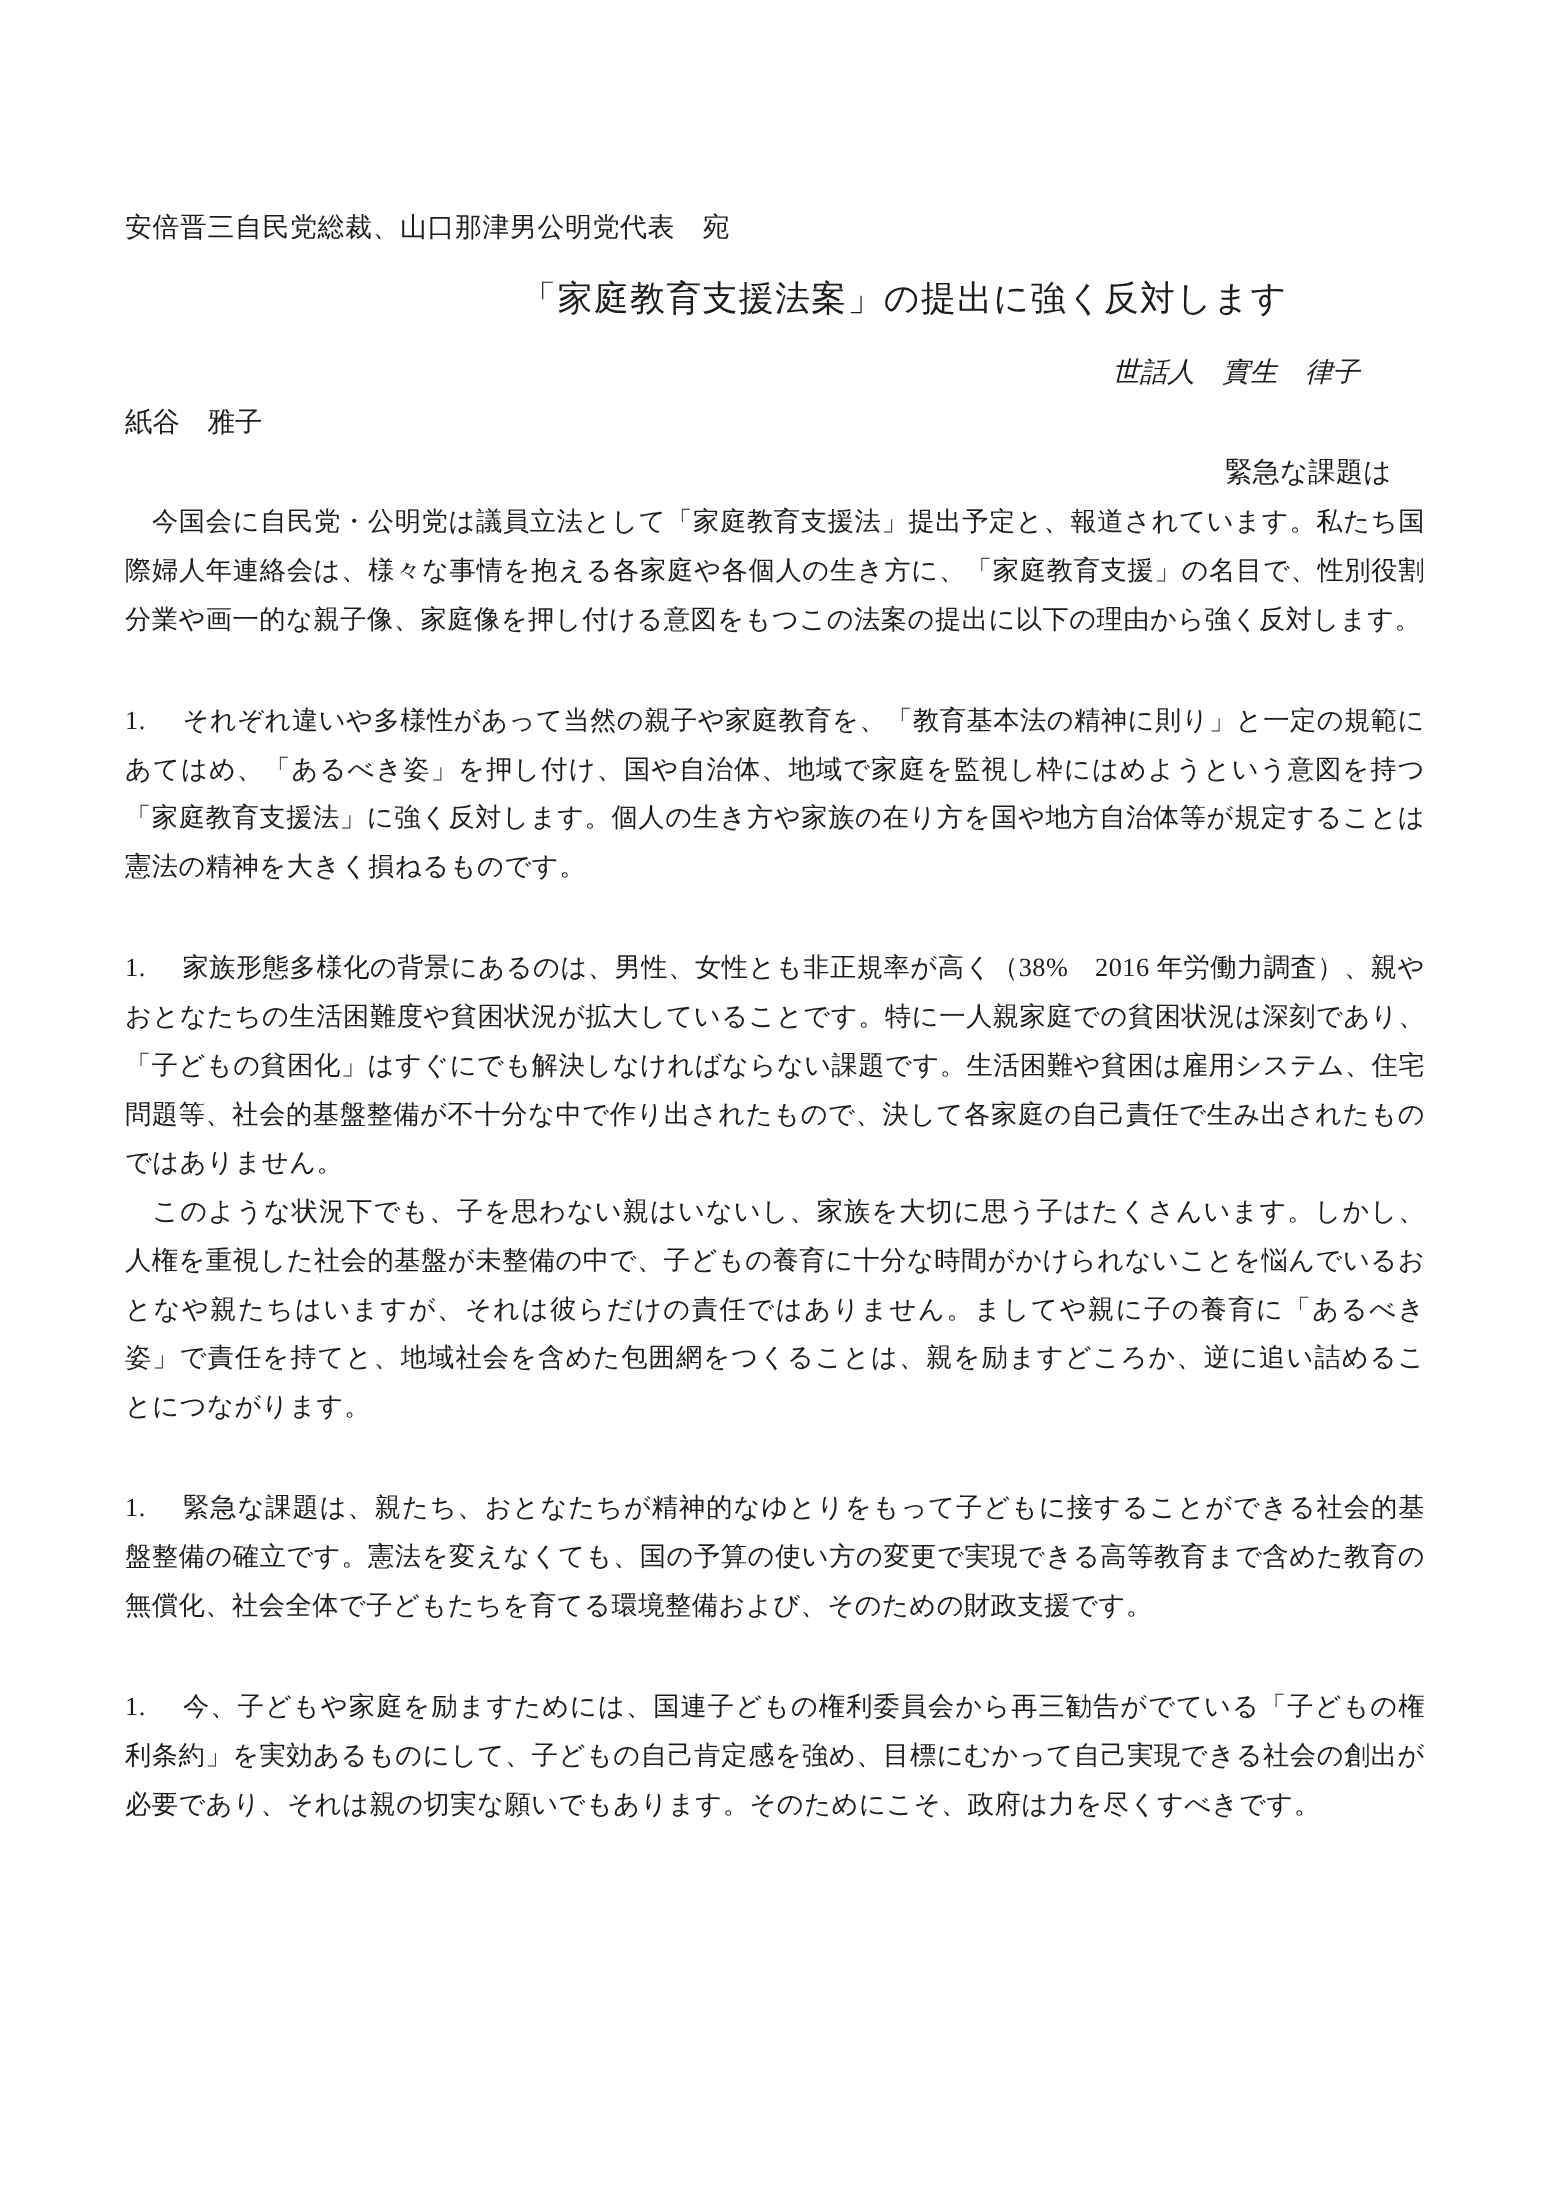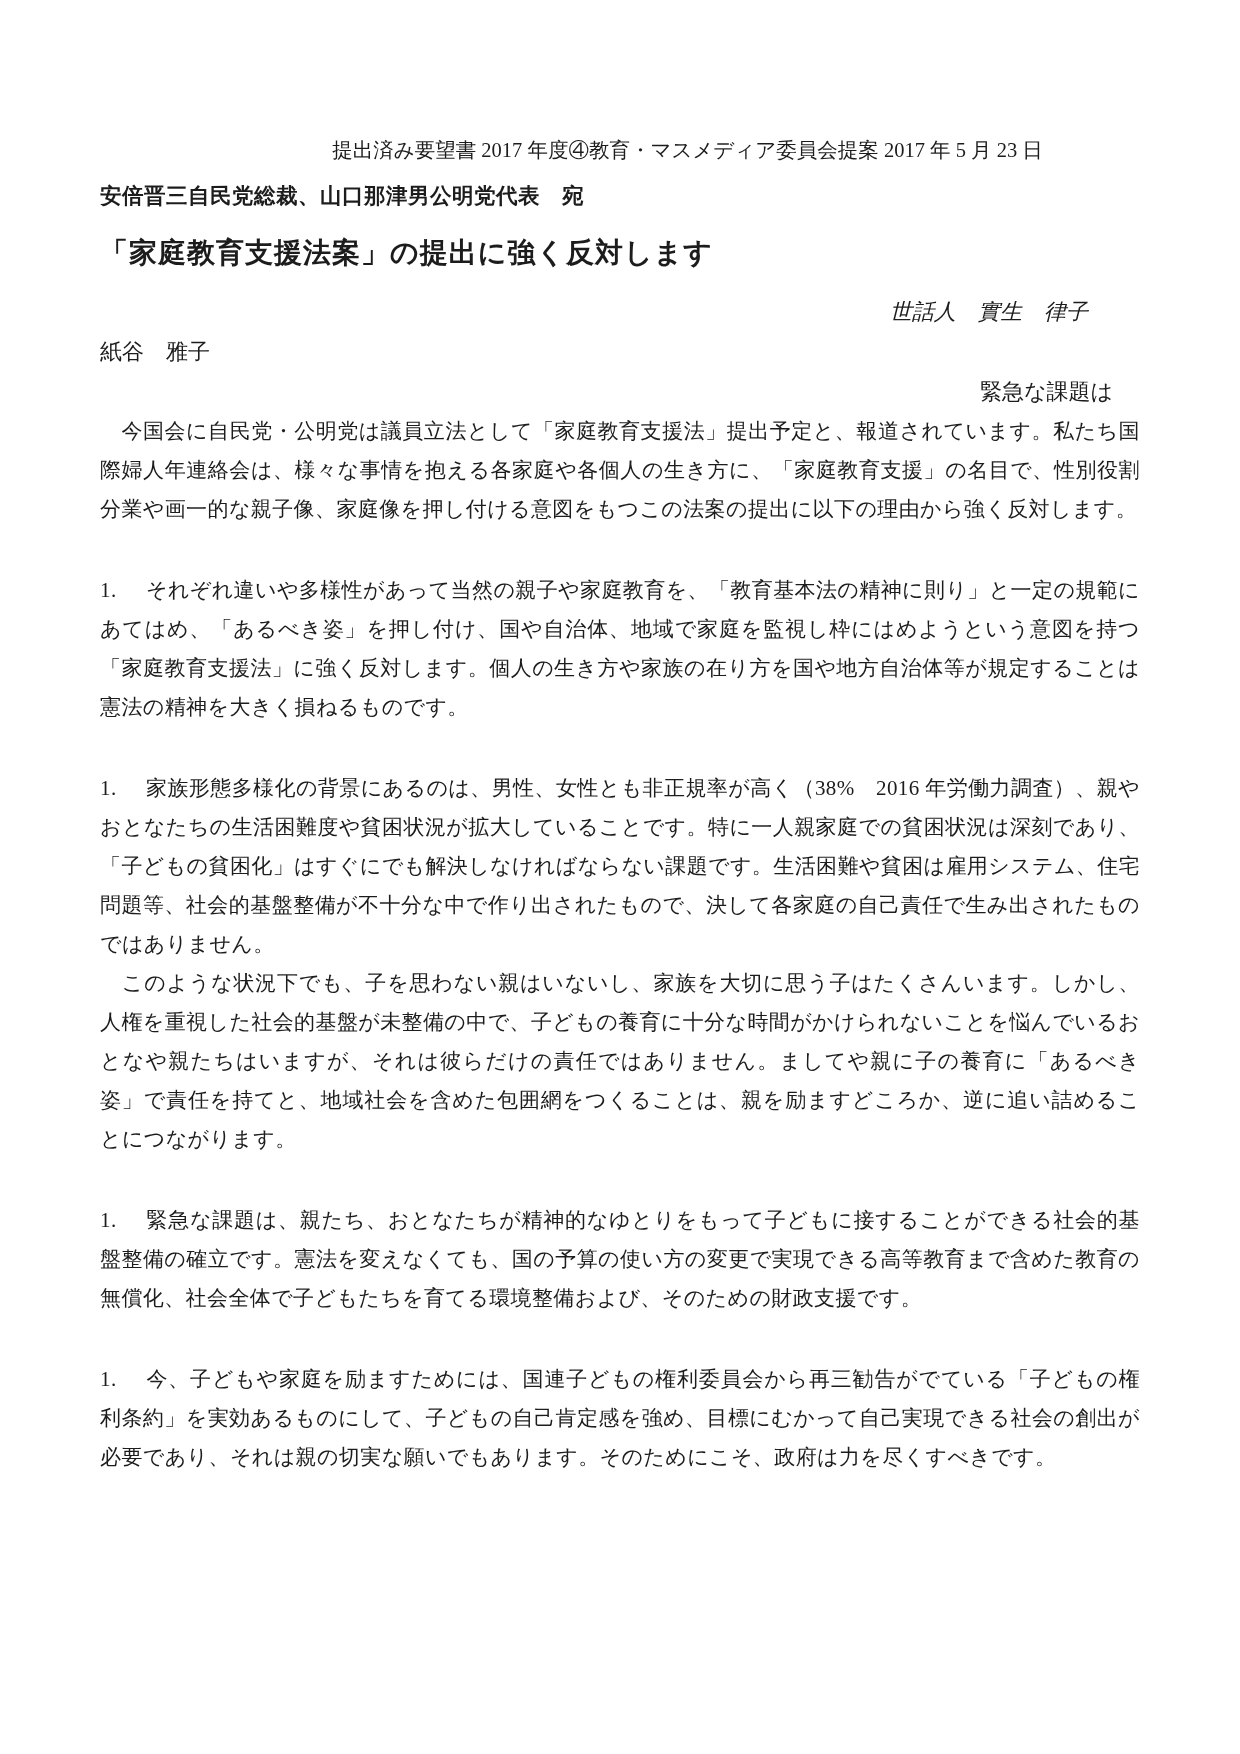--- a/index.html
+++ b/index.html
@@ -22,34 +22,34 @@
     overflow: hidden;
   }
   .header-line {
     font-size: 20.5px;
     line-height: 30px;
     text-align: center;
     padding-left: 135px; 
     white-space: nowrap;
   }
   .recipient {
-    margin-top: 16px;
+    margin-top: 32px;
     font-family: "Liberation Sans", "DejaVu Sans", sans-serif;
-    font-weight: bold;
+    font-weight: normal;
     font-size: 21.5px;
     line-height: 30px;
     letter-spacing: 0.5px;
   }
   .doc-title {
     margin-top: 21px;
     font-family: "Liberation Sans", "DejaVu Sans", sans-serif;
-    font-weight: bold;
+    font-weight: normal;
     font-size: 28px;
     line-height: 42px;
-    text-align: left;
+    text-align: right;
     padding-right: 110px; 
     letter-spacing: 1px;
   }
   .signatories {
     margin-top: 18px;
     font-size: 22px;
     line-height: 40px;
   }
   .sign-org    { margin-left: 657px; }
   .sign-line-1 { margin-left: 790px; font-style: italic; }
@@ -67,21 +67,20 @@
   .item-number {
     display: inline-block;
     min-width: 46px;
   }
 </style>
 </head>
 <body>
 
 <div class="page">
 
-  <div class="header-line">提出済み要望書 2017 年度④教育・マスメディア委員会提案 2017 年 5 月 23 日</div>
 
   <div class="recipient">安倍晋三自民党総裁、山口那津男公明党代表　宛</div>
 
   <div class="doc-title">「家庭教育支援法案」の提出に強く反対します</div>
 
   <div class="signatories">
     <div class="sign-line-1">世話人　實生　律子</div>
     <div class="sign-line-2">紙谷　雅子</div>
     <div class="sign-line-3">緊急な課題は</div>
   </div>

